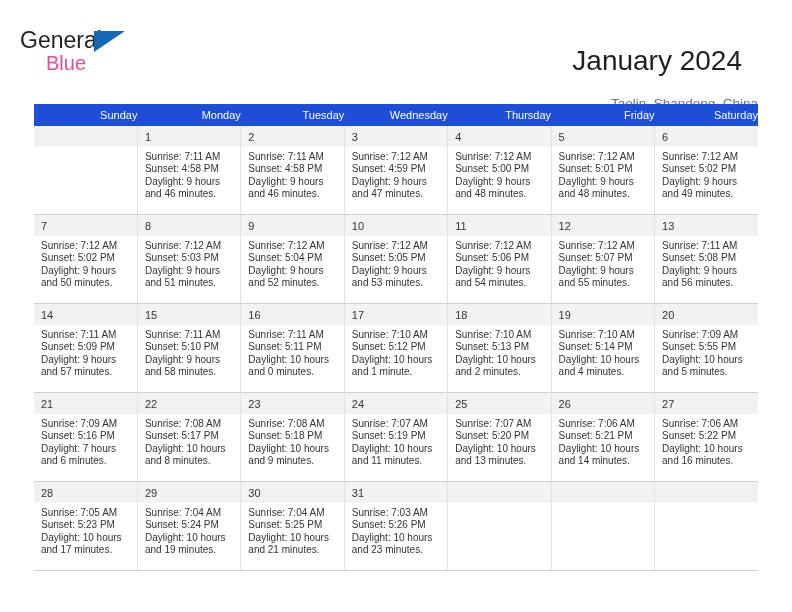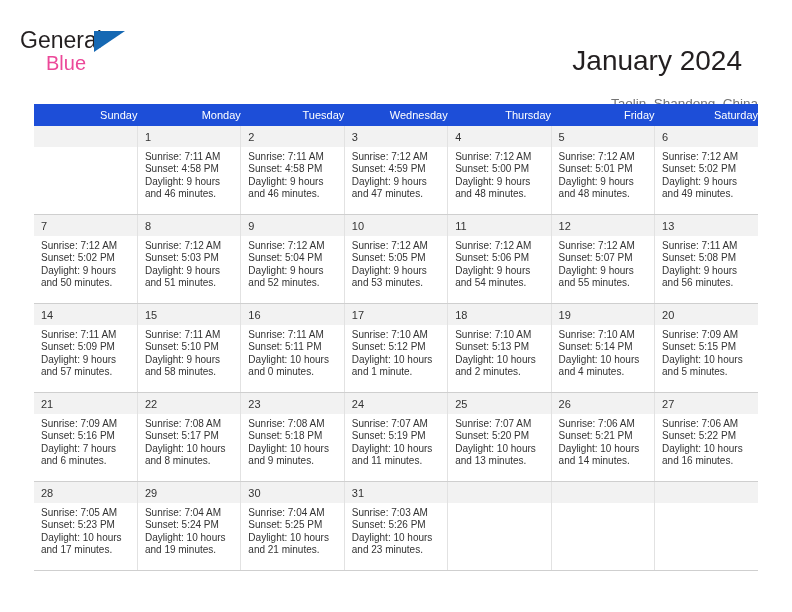--- a/index.html
+++ b/index.html
@@ -340,21 +340,21 @@
             <div class="cell-body">
               <div>Sunrise: 7:10 AM</div>
               <div>Sunset: 5:14 PM</div>
               <div class="daylight-line">Daylight: 10 hours and 4 minutes.</div>
             </div>
           </td>
           <td>
             <span class="daynum">20</span>
             <div class="cell-body">
               <div>Sunrise: 7:09 AM</div>
-              <div>Sunset: 5:15 PM</div>
+              <div>Sunset: 5:55 PM</div>
               <div class="daylight-line">Daylight: 10 hours and 5 minutes.</div>
             </div>
           </td>
         </tr>
         <tr class="week-row">
           <td>
             <span class="daynum">21</span>
             <div class="cell-body">
               <div>Sunrise: 7:09 AM</div>
               <div>Sunset: 5:16 PM</div>

